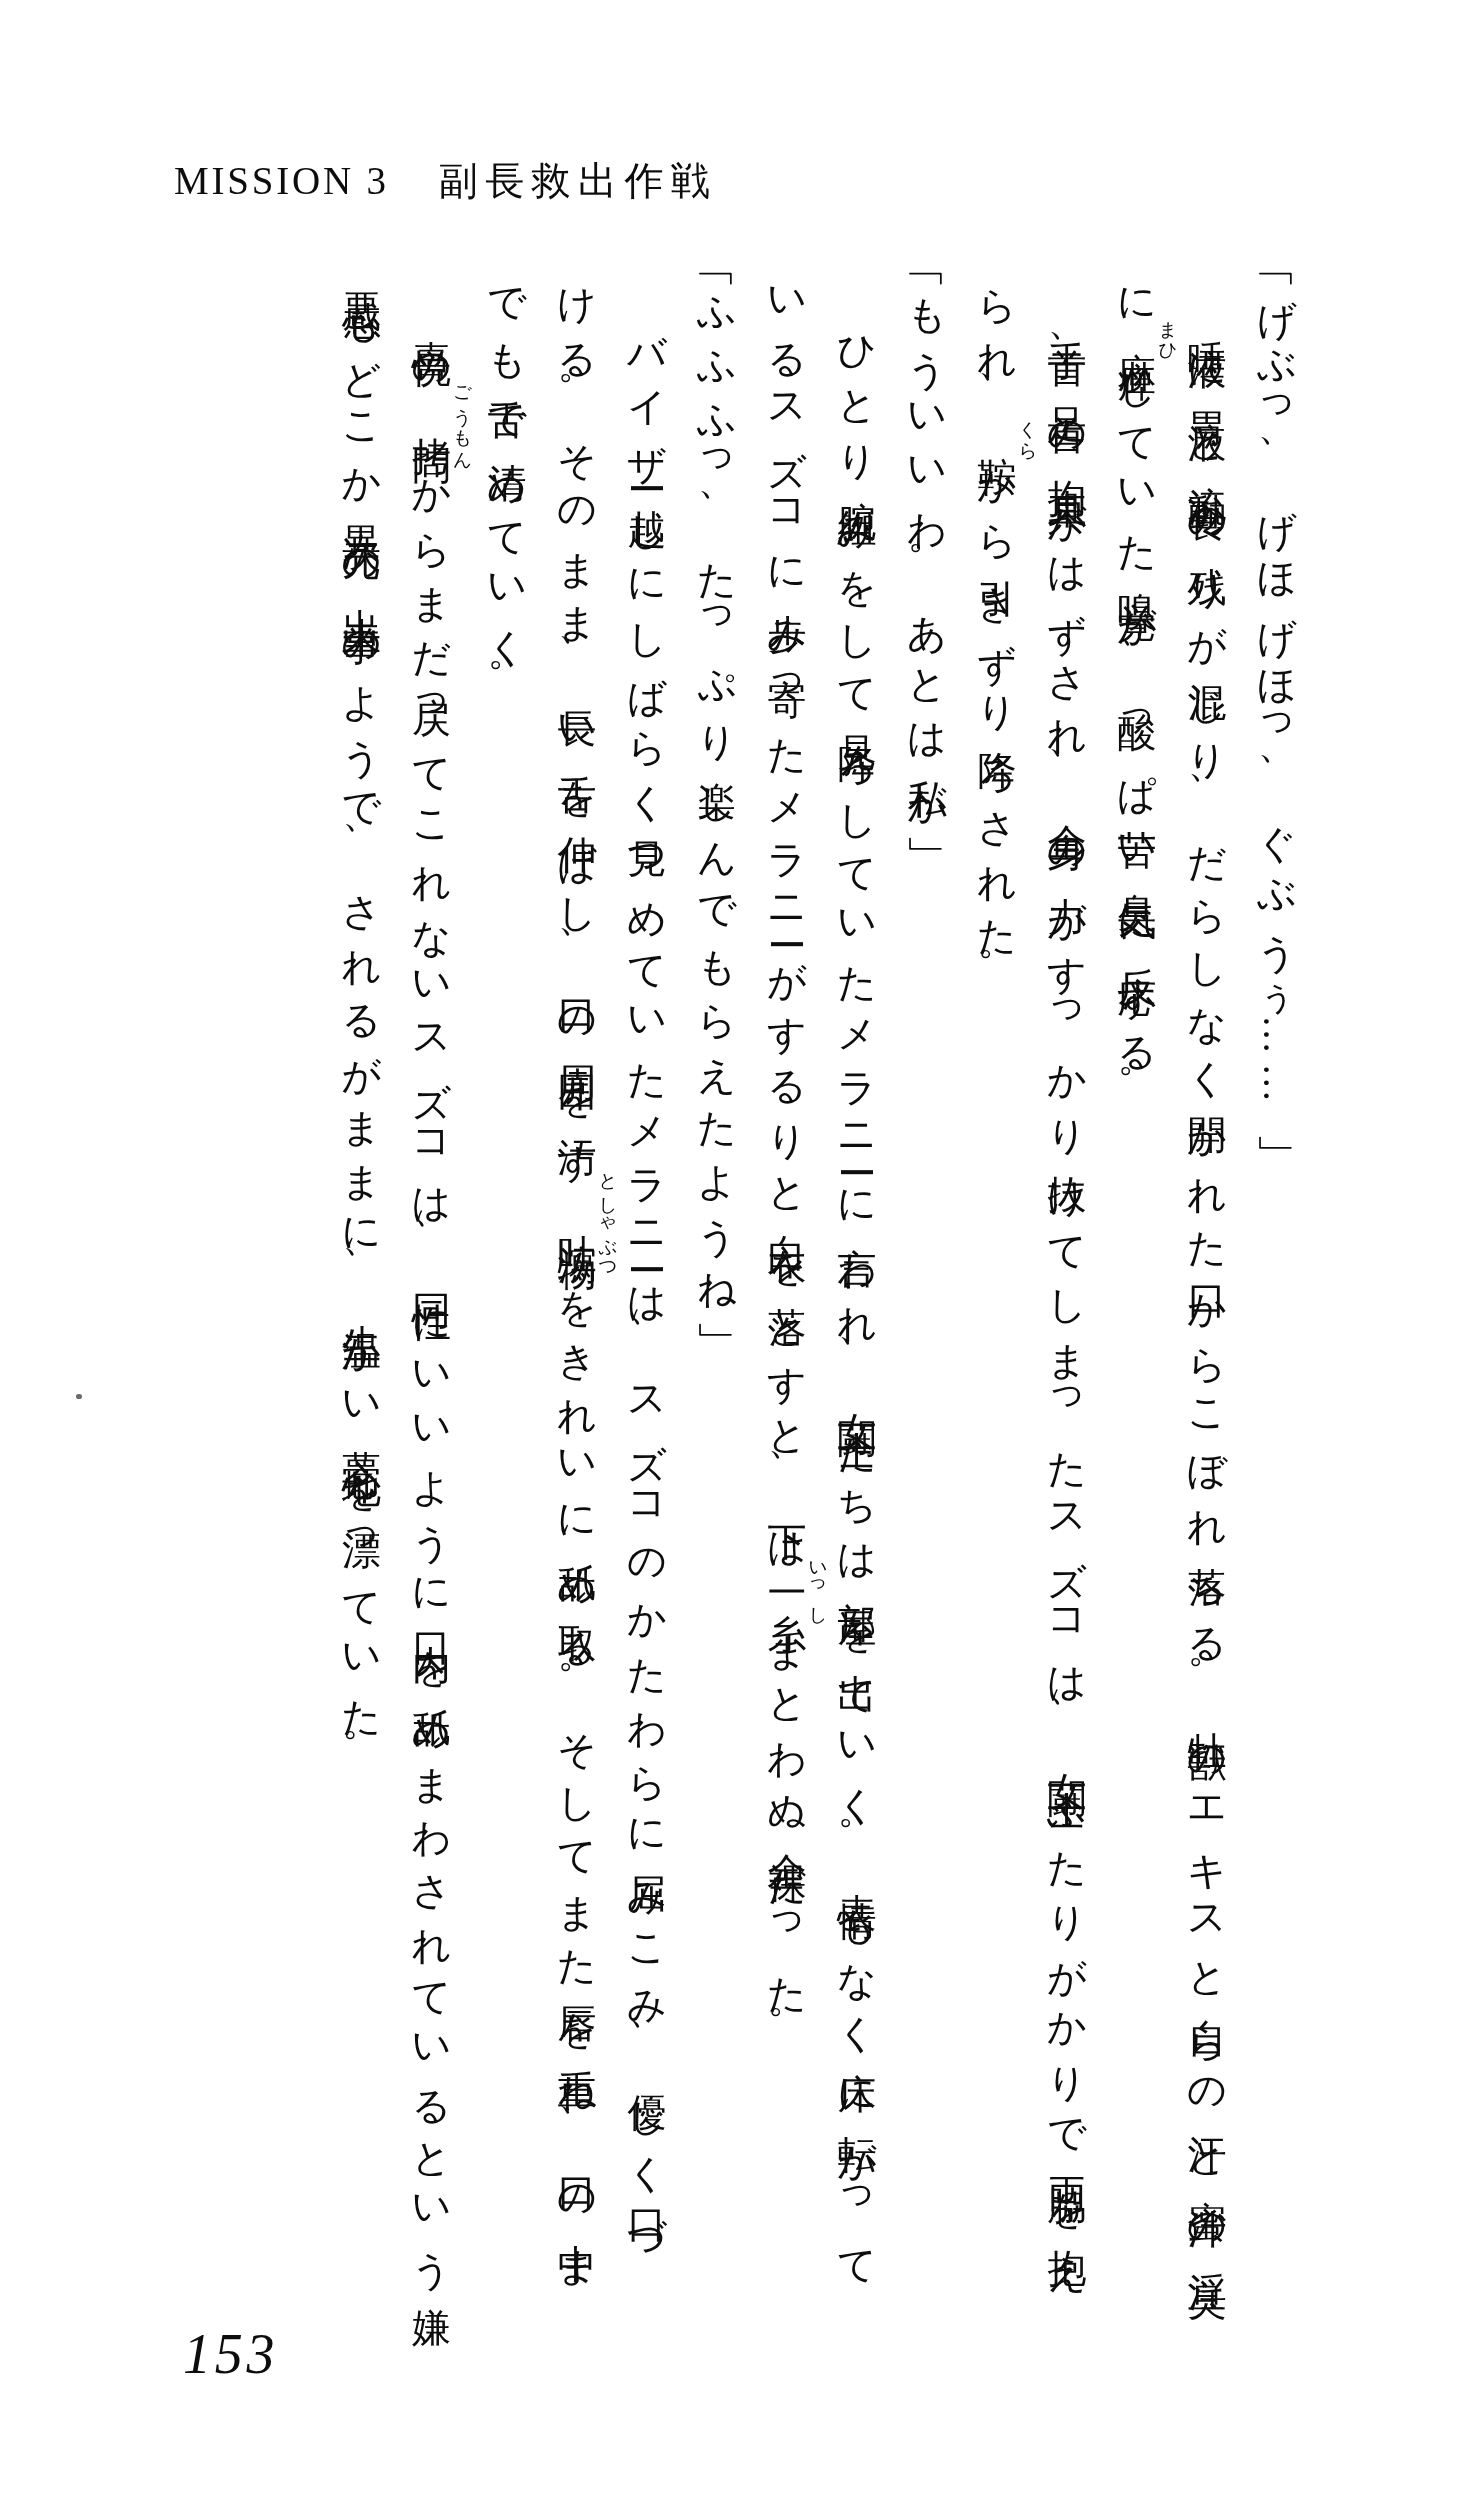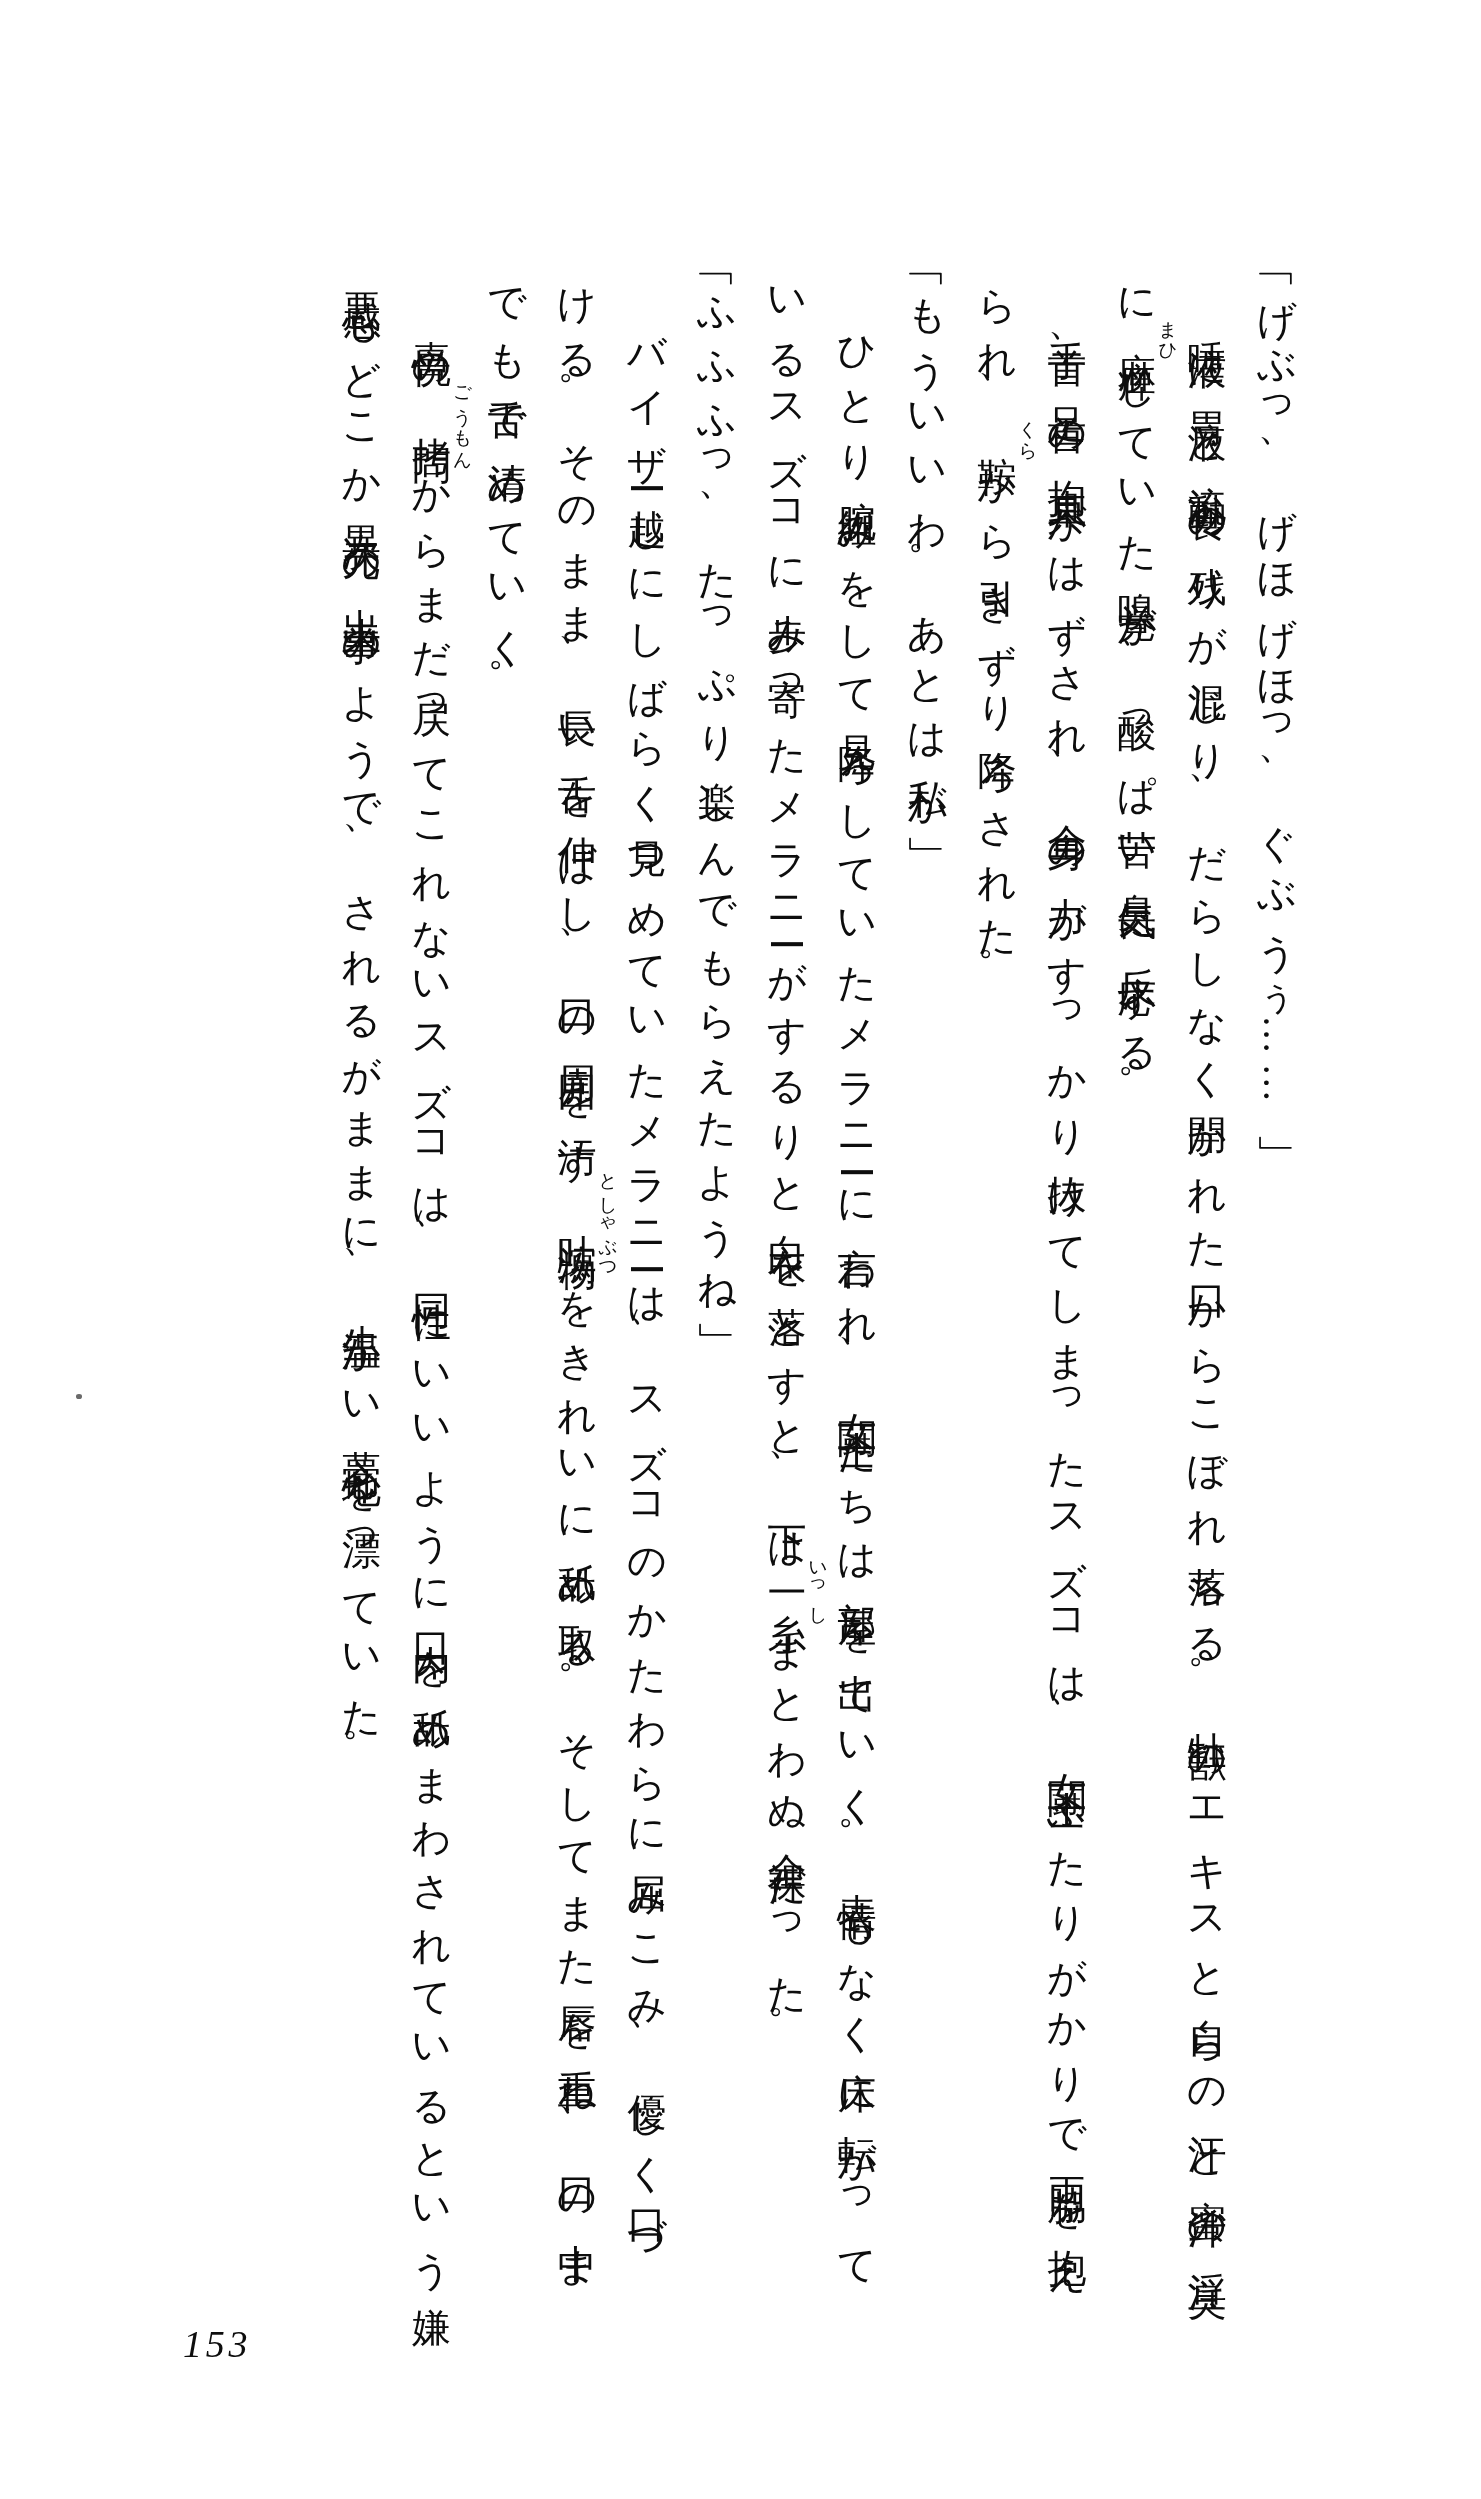--- a/index.html
+++ b/index.html
@@ -36,37 +36,40 @@
   ruby { ruby-align:center; }
   rt {
     font-size:18.5px;
     letter-spacing:0.9px;
     line-height:1;
     font-family:"Liberation Serif", serif;
   }
   .page-number {
     position:absolute;
     left:183px; top:2322px;
-    font-size:38px;
+    font-size:56px;
     font-style:italic;
     letter-spacing:3.7px;
   }
   .speck {
     position:absolute;
     left:76px; top:1394px;
     width:5.6px; height:4.6px;
     background:#6a6a6a;
     border-radius:50%;
   }
 </style>
 </head>
 <body>
 
 <div class="page">
 
+  <div class="chapter-header">
+    <span class="mission-label">MISSION 3</span><span class="chapter-title">副長救出作戦</span>
+  </div>
 
   <div class="body-text" id="body-text">
       <p class="">「げぶっ、げほげほっ、ぐぶうぅ……」</p>
       <p class="indent">唾液に胃液と流動食の残りが混じり、だらしなく開かれた口からこぼれ落ちる。牡獣のエキスと自らの汗と蜜汁の淫臭に<ruby>麻痺<rt>まひ</rt></ruby>していた嗅覚が、酸っぱ苦い臭気に反応する。</p>
       <p class="indent">手首、足首の拘束具がはずされ、全身の力がすっかり抜けてしまったスズコは、女闘士ふたりがかりで両脇を抱えられ、<ruby>鞍<rt>くら</rt></ruby>から引きずり降ろされた。</p>
       <p class="">「もういいわ。あとは私が」</p>
       <p class="indent">ひとり腕組みをして見降ろしていたメラニーに言われ、女闘士たちは部屋を出ていく。表情もなく床に転がっているスズコに歩み寄ったメラニーがするりと白衣を落とすと、下は<ruby>一糸<rt>いっし</rt></ruby>まとわぬ全裸だった。</p>
       <p class="">「ふふふっ、たっぷり楽しんでもらえたようね」</p>
       <p class="indent">バイザー越しにしばらく見つめていたメラニーは、スズコのかたわらに屈みこみ、優しく口づける。そのまま、長い舌を伸ばし、口の周囲を汚す<ruby>吐瀉物<rt>としゃぶつ</rt></ruby>をきれいに舐め取る。そしてまた唇を重ね、口の中までも舌で清めていく。</p>
       <p class="indent">喜悦の<ruby>拷問<rt>ごうもん</rt></ruby>からまだ戻ってこれないスズコは、同性にいいように口内を舐めまわされているという嫌悪感もどこか異次元の出来事のようで、されるがままに、生温かい夢心地を漂っていた。</p>

